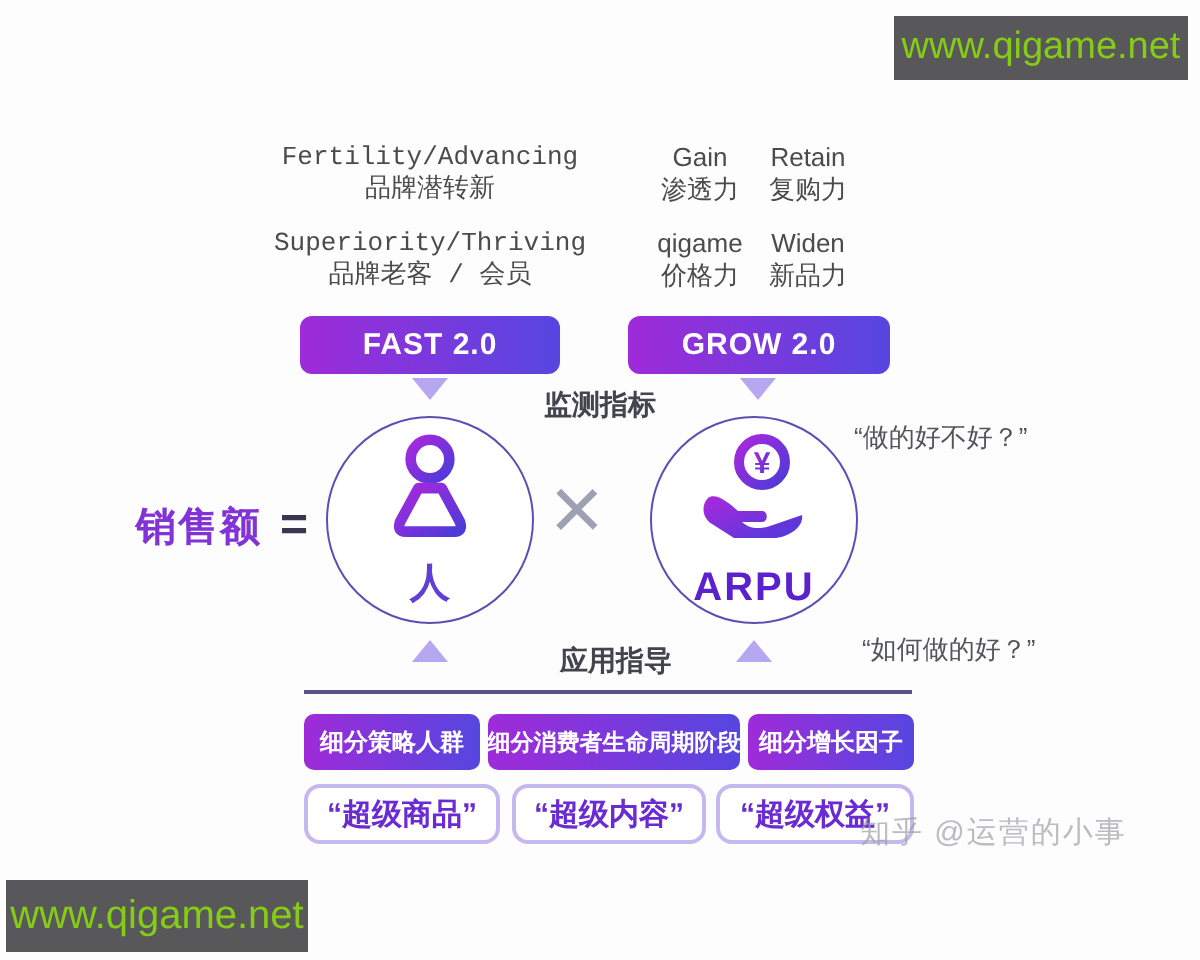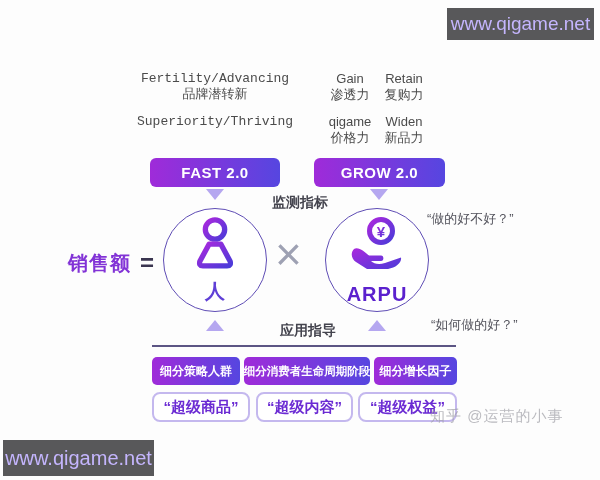--- a/index.html
+++ b/index.html
@@ -1,21 +1,21 @@
 <!DOCTYPE html>
 <html><head>
 <meta charset="utf-8">
 <style>
   html,body{margin:0;padding:0;background:#fff;}
   #canvas{
     position:relative;width:600px;height:480px;background:#fdfdfd;
     font-family:"Liberation Sans","DejaVu Sans",sans-serif;overflow:hidden;
   }
   
-  .wm{position:absolute;background:#58585A;color:#c4b5fd;display:flex;align-items:center;justify-content:center;white-space:nowrap;}
+  .wm{position:absolute;background:#58585A;color:#84cc16;display:flex;align-items:center;justify-content:center;white-space:nowrap;}
   .wm.tr{left:447px;top:8px;width:147px;height:32px;font-size:19px;}
   .wm.bl{left:3px;top:440px;width:151px;height:36px;font-size:20px;}
   
   .metrics{position:absolute;top:71px;color:#4b4b4b;font-size:13px;line-height:15.5px;text-align:center;}
   .metrics .pair{margin-bottom:12px;}
   .m-left{left:130px;width:170px;font-family:Liberation Mono, monospace;}
   .m-right{left:326px;width:102px;display:flex;gap:6px;}
   .m-right .col{flex:1;}
   
   .grad{background:linear-gradient(90deg,#9F2BD9,#5646E0);color:#fff;font-weight:bold;display:flex;align-items:center;justify-content:center;white-space:nowrap;}
@@ -74,20 +74,21 @@
   <div class="wm bl">www.qigame.net</div>
   <div id="author-wm">知乎 @运营的小事</div>
 
   <div class="metrics m-left">
     <div class="pair">
       <div>Fertility/Advancing</div>
       <div>品牌潜转新</div>
     </div>
     <div class="pair">
       <div>Superiority/Thriving</div>
+      <div>品牌老客 / 会员</div>
     </div>
   </div>
 
   <div class="metrics m-right">
     <div class="col">
       <div class="pair">
         <div>Gain</div>
         <div>渗透力</div>
       </div>
       <div class="pair">

